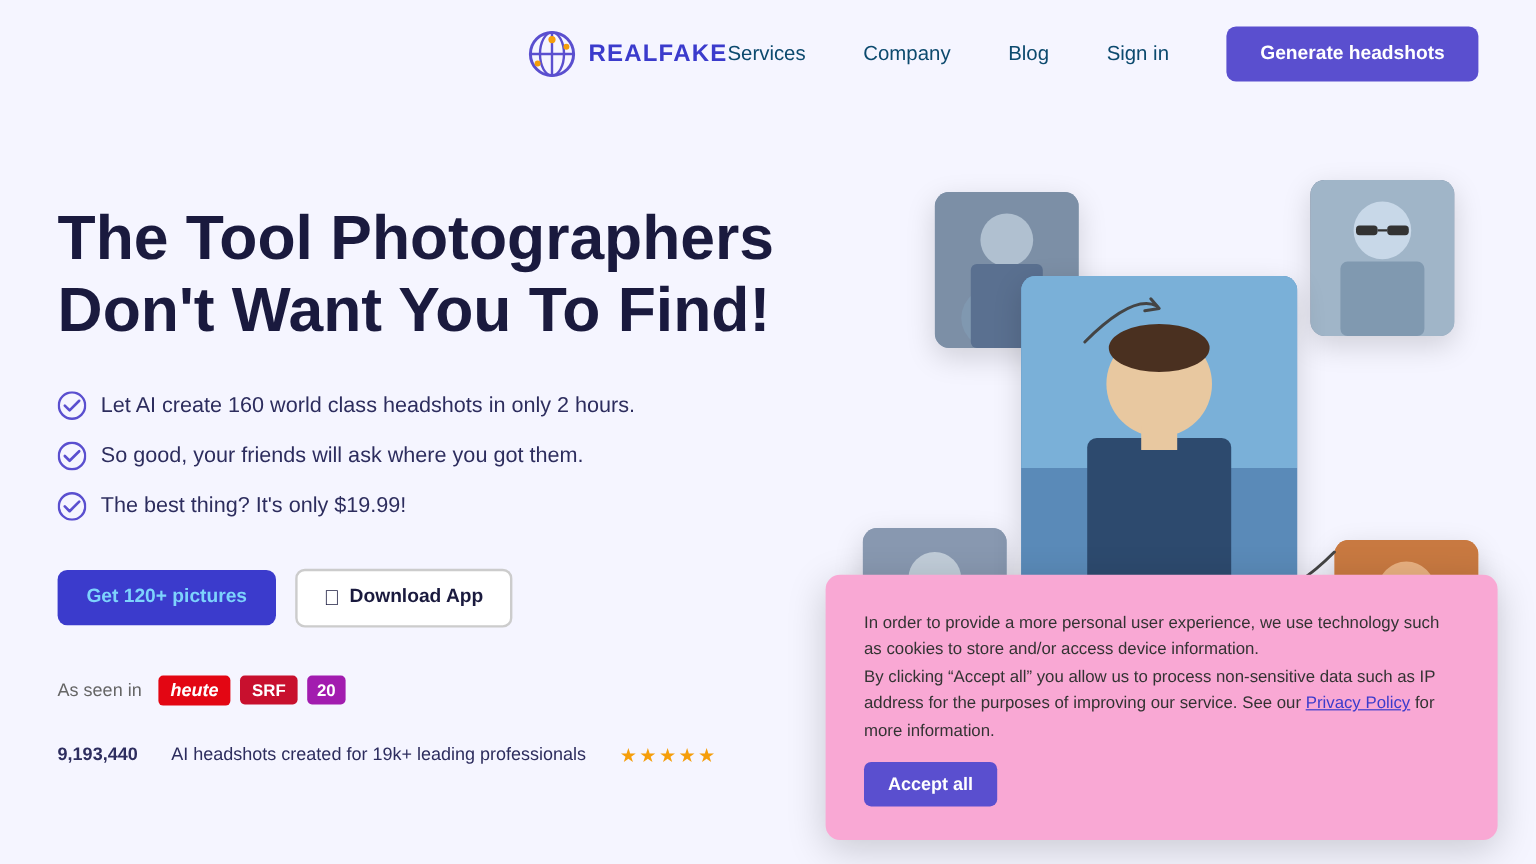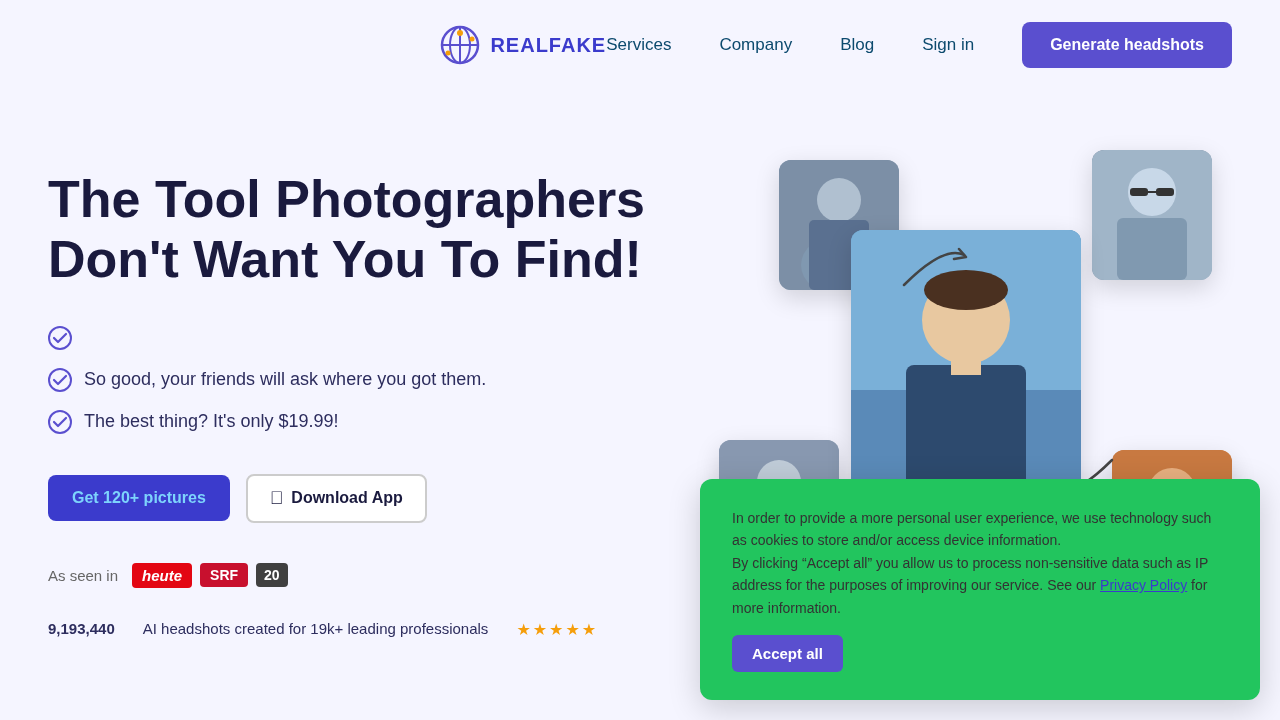--- a/index.html
+++ b/index.html
@@ -149,21 +149,21 @@
     }
     .badge-srf {
       background: #c8102e;
       color: white;
       font-weight: 800;
       font-size: 14px;
       padding: 4px 10px;
       border-radius: 4px;
     }
     .badge-20 {
-      background: #404040;
+      background: #a21caf;
       color: white;
       font-weight: 800;
       font-size: 14px;
       padding: 4px 8px;
       border-radius: 4px;
     }
     .stats-row {
       display: flex;
       align-items: flex-start;
       gap: 28px;
@@ -248,23 +248,23 @@
     .photo-person-4 { background: linear-gradient(135deg, #c87941 0%, #e8a060 100%); }
     .photo-person-main { background: linear-gradient(180deg, #6b9ec8 0%, #4a7aa8 60%, #5a8ab8 100%); }
 
     
     .person-svg { width: 100%; height: 100%; }
 
     
     .cookie-banner {
       position: fixed;
       bottom: 20px;
-      right: 20px;
+      right: 32px;
       width: 560px;
-      background: #22c55e;
+      background: #f9a8d4;
       border-radius: 12px;
       padding: 28px 32px;
       box-shadow: 0 8px 32px rgba(0,0,0,0.18);
       z-index: 100;
     }
     .cookie-text {
       font-size: 14px;
       color: #333;
       line-height: 1.6;
       margin-bottom: 16px;
@@ -313,20 +313,21 @@
 <section class="hero">
   <div class="hero-left">
     <h1 class="hero-title">The Tool Photographers Don't Want You To Find!</h1>
 
     <ul class="bullet-list">
       <li>
         <svg class="check-icon" viewBox="0 0 24 24">
           <circle cx="12" cy="12" r="11" fill="none" stroke="#5a4fcf" stroke-width="2"></circle>
           <path d="M6 12l4 4 8-8" stroke="#5a4fcf" stroke-width="2.2" fill="none" stroke-linecap="round" stroke-linejoin="round"></path>
         </svg>
+        <span>Let AI create 160 world class headshots in only 2 hours.</span>
       </li>
       <li>
         <svg class="check-icon" viewBox="0 0 24 24">
           <circle cx="12" cy="12" r="11" fill="none" stroke="#5a4fcf" stroke-width="2"></circle>
           <path d="M6 12l4 4 8-8" stroke="#5a4fcf" stroke-width="2.2" fill="none" stroke-linecap="round" stroke-linejoin="round"></path>
         </svg>
         <span>So good, your friends will ask where you got them.</span>
       </li>
       <li>
         <svg class="check-icon" viewBox="0 0 24 24">

